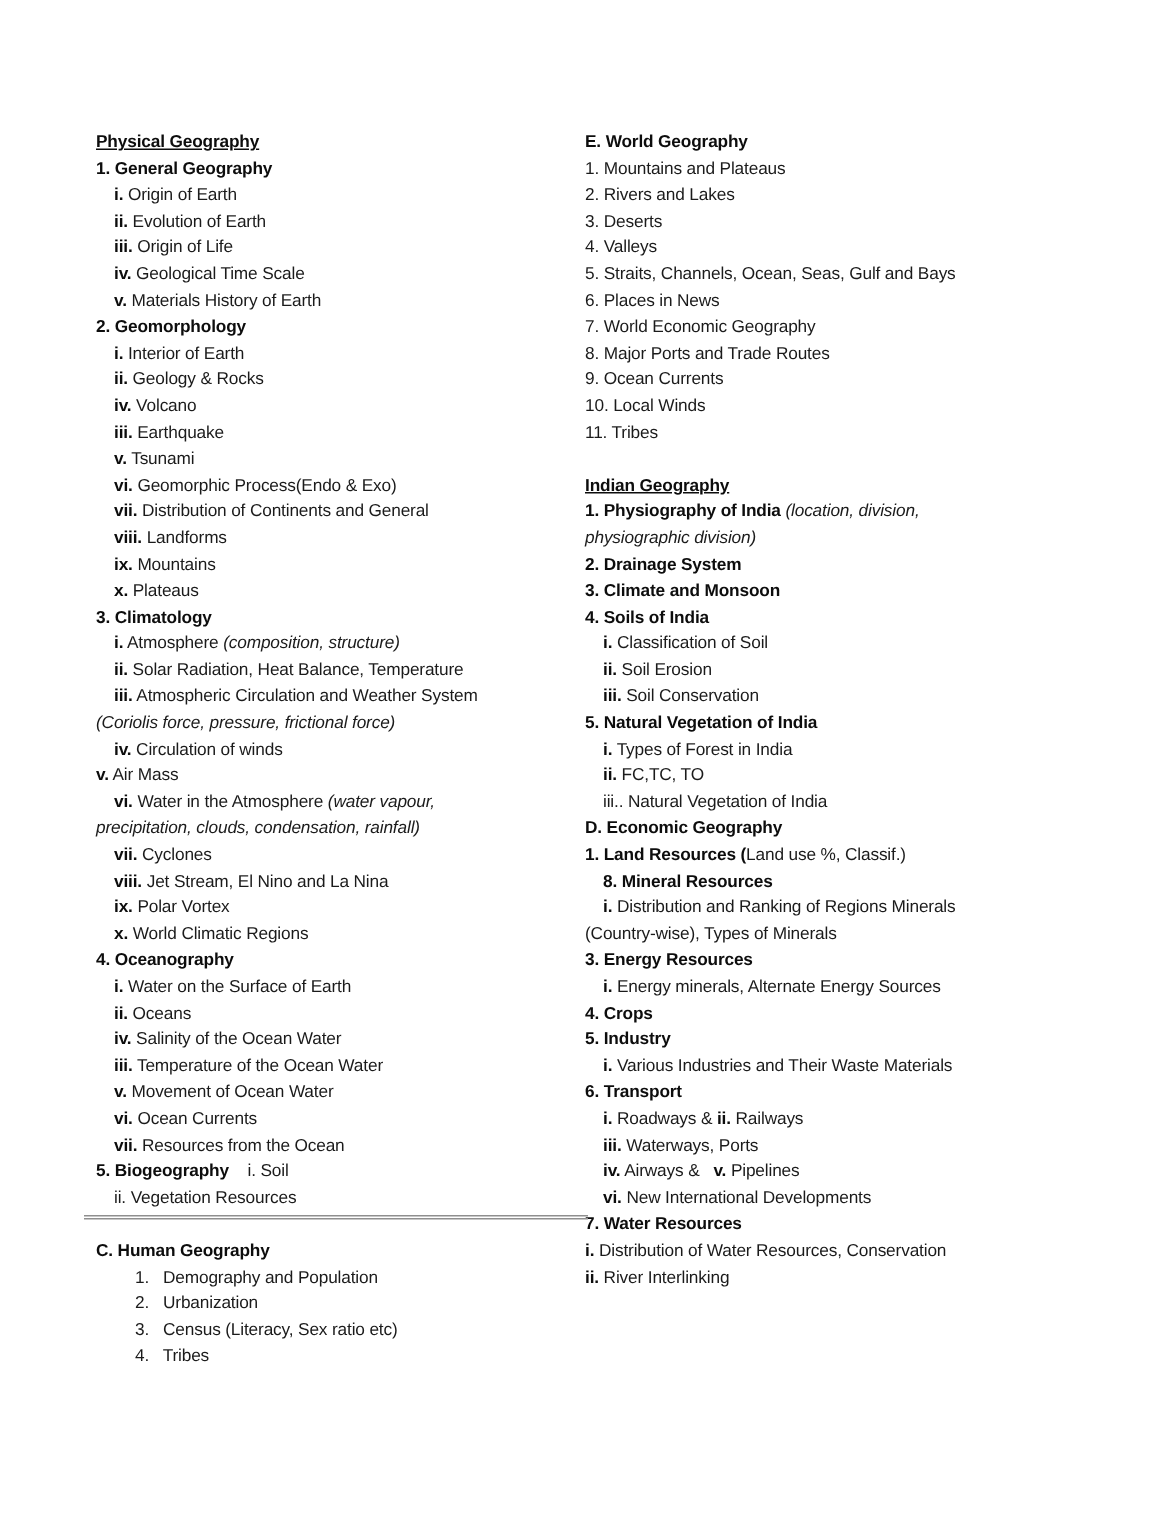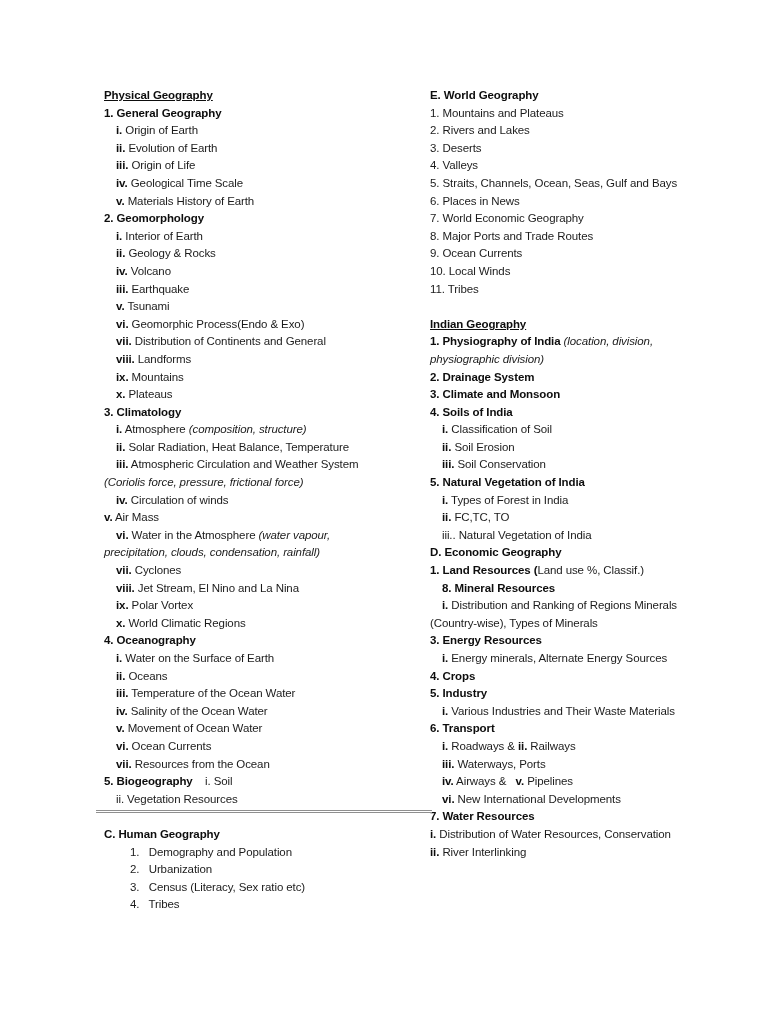--- a/index.html
+++ b/index.html
@@ -17,21 +17,21 @@
     color: #1b1b1b;
   }
   .columns {
     position: absolute;
     top: 87px;
     left: 64px;
     display: flex;
     align-items: flex-start;
   }
   .col { flex: 0 0 auto; }
-  .col.left  { width: 326px; margin-left: 40px; }
+  .col.left  { width: 326px; }
   .col.right { width: 322px; }
   .line {
     font-size: 11.5px;
     line-height: 17.6px;
     min-height: 17.6px;
     white-space: pre;
     letter-spacing: -0.1px;
   }
   .indent-1 { padding-left: 12px; }
   .indent-2 { padding-left: 26px; }
@@ -81,22 +81,22 @@
         <div class="line indent-0"><span class="seg b">v.</span><span class="seg"> Air Mass</span></div>
         <div class="line indent-1"><span class="seg b">vi.</span><span class="seg"> Water in the Atmosphere </span><span class="seg i">(water vapour,</span></div>
         <div class="line indent-0"><span class="seg i">precipitation, clouds, condensation, rainfall)</span></div>
         <div class="line indent-1"><span class="seg b">vii.</span><span class="seg"> Cyclones</span></div>
         <div class="line indent-1"><span class="seg b">viii.</span><span class="seg"> Jet Stream, El Nino and La Nina</span></div>
         <div class="line indent-1"><span class="seg b">ix.</span><span class="seg"> Polar Vortex</span></div>
         <div class="line indent-1"><span class="seg b">x.</span><span class="seg"> World Climatic Regions</span></div>
         <div class="line indent-0"><span class="seg b">4. Oceanography</span></div>
         <div class="line indent-1"><span class="seg b">i.</span><span class="seg"> Water on the Surface of Earth</span></div>
         <div class="line indent-1"><span class="seg b">ii.</span><span class="seg"> Oceans</span></div>
+        <div class="line indent-1"><span class="seg b">iv.</span><span class="seg"> Salinity of the Ocean Water</span></div>
         <div class="line indent-1"><span class="seg b">iii.</span><span class="seg"> Temperature of the Ocean Water</span></div>
-        <div class="line indent-1"><span class="seg b">iv.</span><span class="seg"> Salinity of the Ocean Water</span></div>
         <div class="line indent-1"><span class="seg b">v.</span><span class="seg"> Movement of Ocean Water</span></div>
         <div class="line indent-1"><span class="seg b">vi.</span><span class="seg"> Ocean Currents</span></div>
         <div class="line indent-1"><span class="seg b">vii.</span><span class="seg"> Resources from the Ocean</span></div>
         <div class="line indent-0"><span class="seg b">5. Biogeography</span><span class="seg">    i. Soil</span></div>
         <div class="line indent-1"><span class="seg">ii. Vegetation Resources</span></div>
         <div class="line indent-0 rule"></div>
         <div class="line indent-0"><span class="seg b">C. Human Geography</span></div>
         <div class="line indent-2"><span class="seg">1.   Demography and Population</span></div>
         <div class="line indent-2"><span class="seg">2.   Urbanization</span></div>
         <div class="line indent-2"><span class="seg">3.   Census (Literacy, Sex ratio etc)</span></div>

